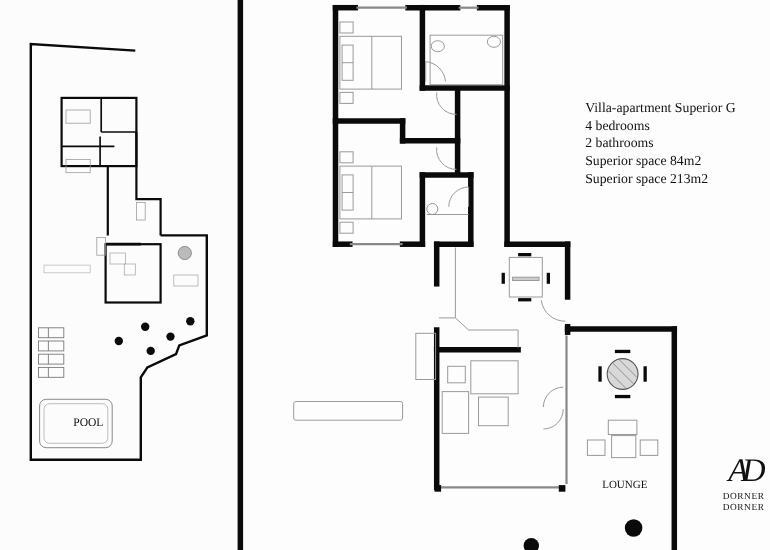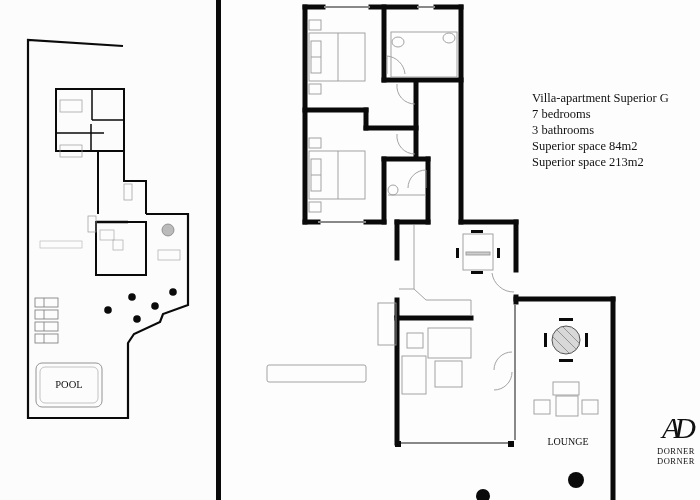--- a/index.html
+++ b/index.html
@@ -7,21 +7,21 @@
   .panel { position: absolute; top: 0; height: 500px; }
   .panel-left { left: 0; width: 218px; background: #fcfcfc; }
   .panel-divider { position: absolute; left: 216px; top: 0; width: 5px; height: 500px; background: #0a0a0a; }
   .panel-right { left: 221px; width: 479px; background: #fefefe; }
   svg { position: absolute; left: 0; top: 0; }
   .info { position: absolute; left: 516px; top: 90px; font-size: 12.5px; line-height: 16px; font-family: "Liberation Serif", serif; }
   .info div { white-space: nowrap; }
   .label { position: absolute; font-family: "Liberation Serif", serif; text-transform: uppercase; text-align: center; line-height: 12px; }
   .label-garden { left: 268px; top: 416px; font-size: 10px; width: 60px; }
   .label-lounge { left: 526px; top: 436px; font-size: 10px; width: 52px; text-align: center; }
-  .label-pool { left: 44px; top: 379px; font-size: 10.5px; width: 50px; }
+  .label-pool { left: 44px; top: 379px; font-size: 10.5px; width: 50px; text-align: right; }
   .logo { position: absolute; left: 628px; top: 414px; width: 64px; text-align: center; }
   .logo-mark { font-family: "Liberation Serif", serif; font-style: italic; font-size: 30px; line-height: 28px; letter-spacing: -6px; }
   .logo-name { font-family: "Liberation Serif", serif; font-size: 8.5px; line-height: 10px; letter-spacing: 0.5px; margin-top: 4px; }
 </style>
 </head>
 <body>
 
 <div class="panel panel-left">
   <svg width="218" height="500" viewBox="0 0 218 500">
 
@@ -198,22 +198,22 @@
     <g fill="#0a0a0a">
       <circle cx="467" cy="496" r="7"></circle>
       <circle cx="560" cy="480" r="8"></circle>
     </g>
 
     <line x1="688" y1="442" x2="692" y2="463" stroke="#0a0a0a" stroke-width="1"></line>
   </svg>
 
   <div class="info">
     <div>Villa-apartment Superior G</div>
-    <div>7 bedrooms</div>
-    <div>3 bathrooms</div>
+    <div>4 bedrooms</div>
+    <div>2 bathrooms</div>
     <div>Superior space 84m2</div>
     <div>Superior space 213m2</div>
   </div>
 
 
   <div class="label label-lounge">Lounge</div>
 
   <div class="logo">
     <div class="logo-mark">AD</div>
     <div class="logo-name">DORNER</div>

